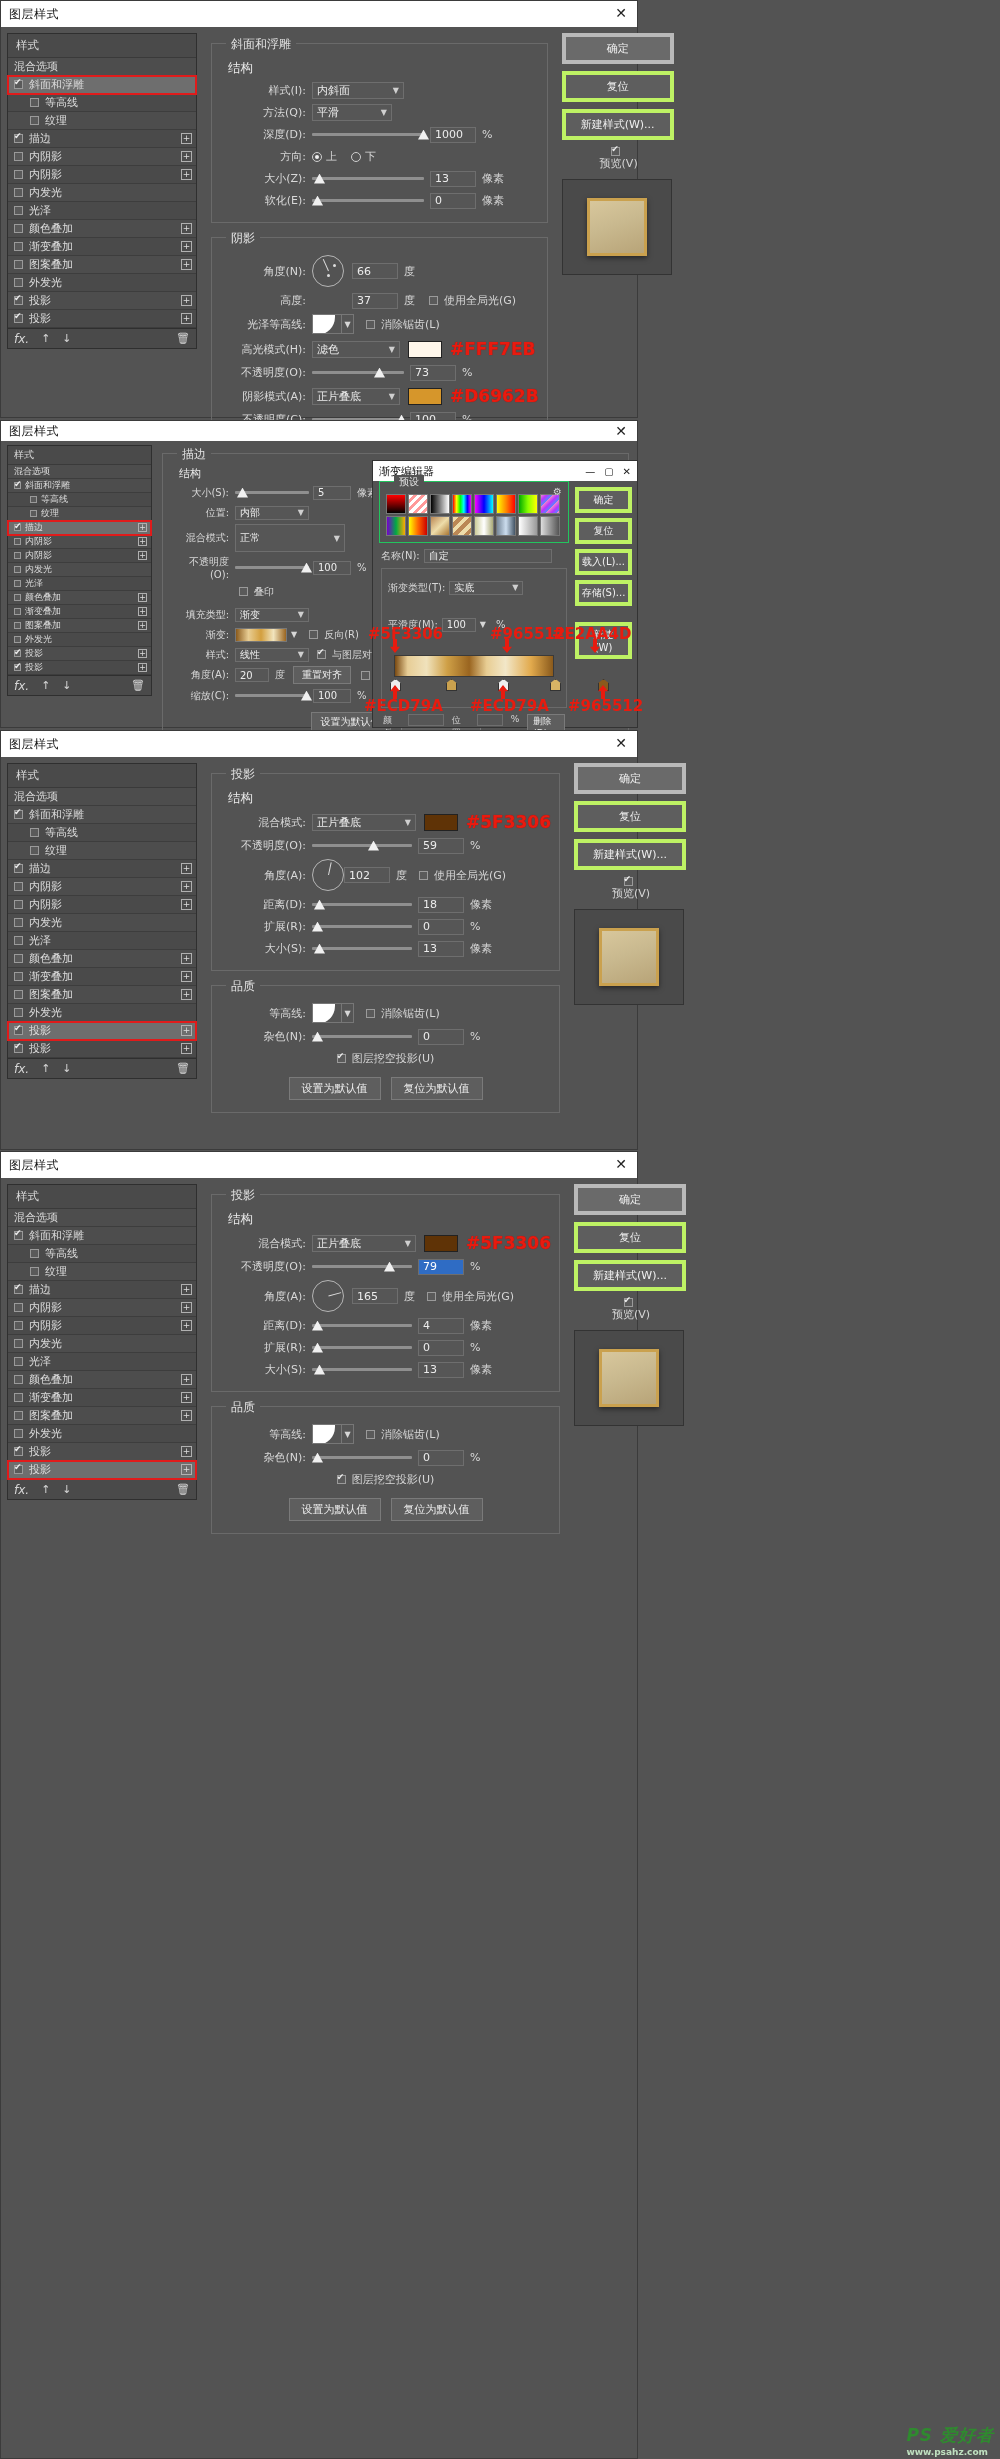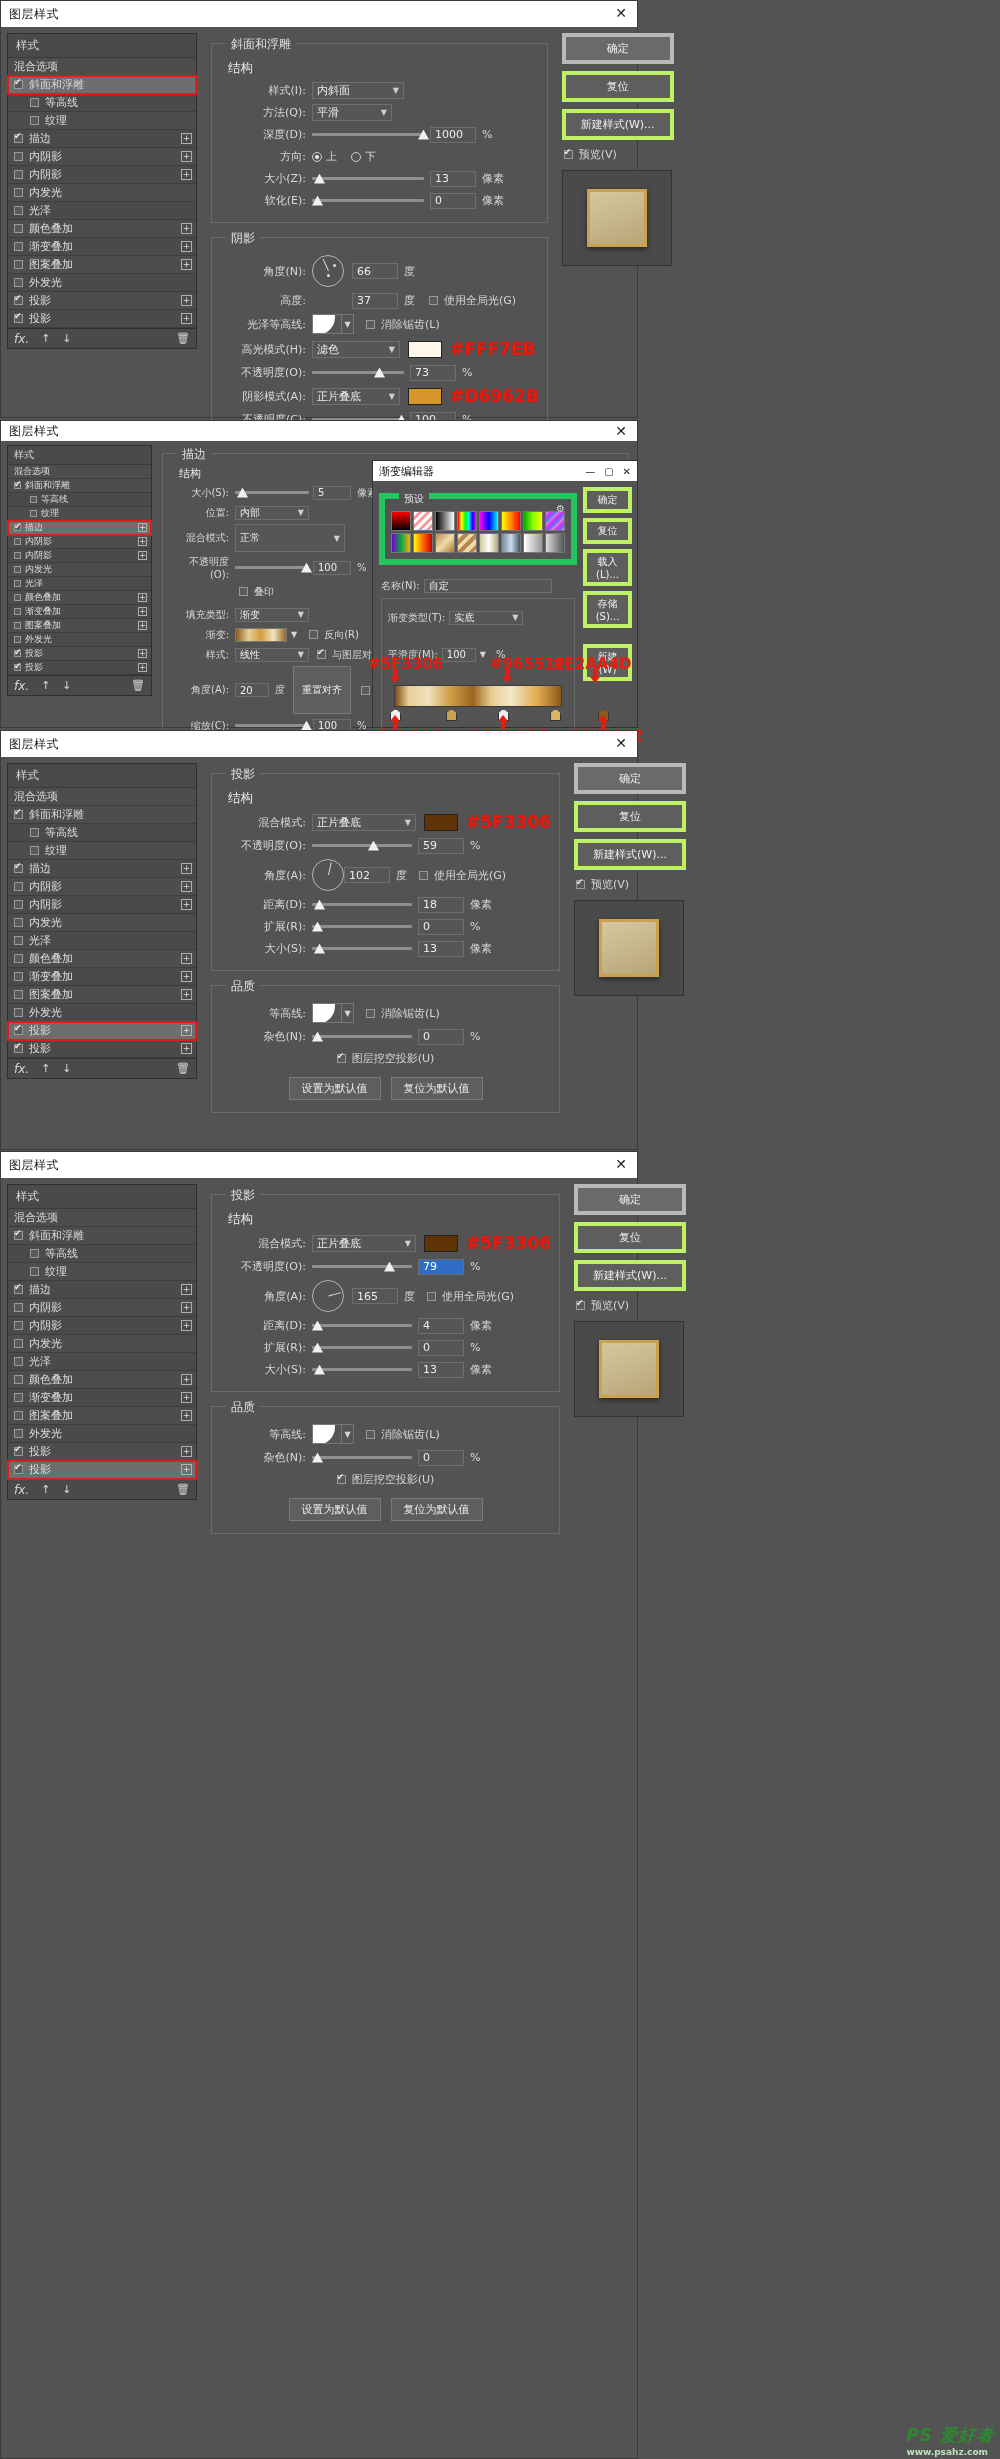--- a/index.html
+++ b/index.html
@@ -83,32 +83,32 @@
   .cwrap .arw { width:12px; height:20px; background:#555; border:1px solid #777; border-left:none;
                 display:flex;align-items:center;justify-content:center;font-size:8px;}
   .btnrow { display:flex; justify-content:center; gap:10px; margin:10px 0 4px; }
   .sbtn { background:#5e5e5e; border:1px solid #7a7a7a; padding:3px 12px; font-size:11px; color:#ececec;}
 
   
   .rightcol { width:112px; flex:0 0 112px; margin-left:8px; }
   .rbtn { display:block; width:100%; background:#5e5e5e; border:4px solid #bef264;
           padding:4px 0; margin-bottom:7px; font-size:11px; color:#f0f0f0; text-align:center;}
   .rbtn.primary { background:#6a6a6a; border-color:#b9b9b9; }
-  .prev { display:flex; align-items:center; font-size:11px; margin:2px 0 8px 2px;}
+  .prev { display:flex; align-items:center; font-size:11px; margin:2px 0 8px 2px;flex-direction:column;}
   .prevthumb { width:110px; height:96px; background:#4a4a4a; border:1px solid #333;
                display:flex; align-items:center; justify-content:center; }
   .chip { width:60px; height:58px; background:linear-gradient(160deg,#d8c79c,#c9b98f 45%,#b8a478);
           border:3px solid #caa14e; box-shadow:0 2px 5px rgba(0,0,0,.5);}
 
   
   .ge { position:absolute; background:#535353; border:1px solid #333; }
   .ge .titlebar2 { height:20px; background:#fff; color:#111; display:flex;
      align-items:center; padding:0 6px; font-size:11px; }
   .ge .wbtns { margin-left:auto; display:flex; gap:9px; font-size:10px; color:#222;}
-  .presets { border:6px solid #22c55e; margin:12px 6px; padding:8px 6px 6px; position:relative;}
+  .presets { border:1px solid #22c55e; margin:0 6px; padding:8px 6px 6px; position:relative;}
   .pgrid { display:grid; grid-template-columns:repeat(8,20px); gap:2px; }
   .pcell { width:20px; height:20px; border:1px solid #777; }
   .house { width:11px; height:12px; background:#eee; border:1px solid #333;
            clip-path:polygon(50% 0,100% 35%,100% 100%,0 100%,0 35%); position:relative;}
   .arrowR { position:absolute; width:10px; height:14px; background:#e81b0f;
             clip-path:polygon(30% 0,70% 0,70% 55%,100% 55%,50% 100%,0 55%,30% 55%);}
   .arrowU { position:absolute; width:10px; height:14px; background:#e81b0f;
             clip-path:polygon(50% 0,100% 45%,70% 45%,70% 100%,30% 100%,30% 45%,0 45%);}
   .ghex { position:absolute; color:#e81b0f; font-weight:bold; font-size:15px; white-space:nowrap;}
   .watermark { position:absolute; right:6px; bottom:2px; font-weight:bold; font-size:17px;
@@ -490,21 +490,21 @@
               <span>线性</span>
               <span class="cv">▼</span>
             </span>
           <span class="cb on" style="margin-left:8px"></span>
             <span style="font-size:10px">与图层对齐(G)</span>
           </div>
         <div class="row" style="margin:3px 0">
             <span class="rlabel" style="width:64px;flex:0 0 64px;font-size:10px">角度(A):</span>
           <span class="num" style="width:34px;height:14px;font-size:10px">20</span>
           <span class="unit" style="font-size:10px">度</span>
-          <span class="sbtn" style="margin-left:8px;padding:16px 8px;font-size:10px">重置对齐</span>
+          <span class="sbtn" style="margin-left:8px;padding:1px 8px;font-size:10px">重置对齐</span>
           <span class="cb" style="margin-left:10px"></span>
             <span style="font-size:10px">仿色</span>
           </div>
         <div class="row" style="margin:3px 0">
             <span class="rlabel" style="width:64px;flex:0 0 64px;font-size:10px">缩放(C):</span>
           <span class="slider" style="width:74px">
               <span class="strack" style="width:74px"></span>
               <span class="sknob" style="left:66px"></span>
             </span>
           <span class="num" style="margin-left:4px;width:38px;height:14px;font-size:10px">100</span>

